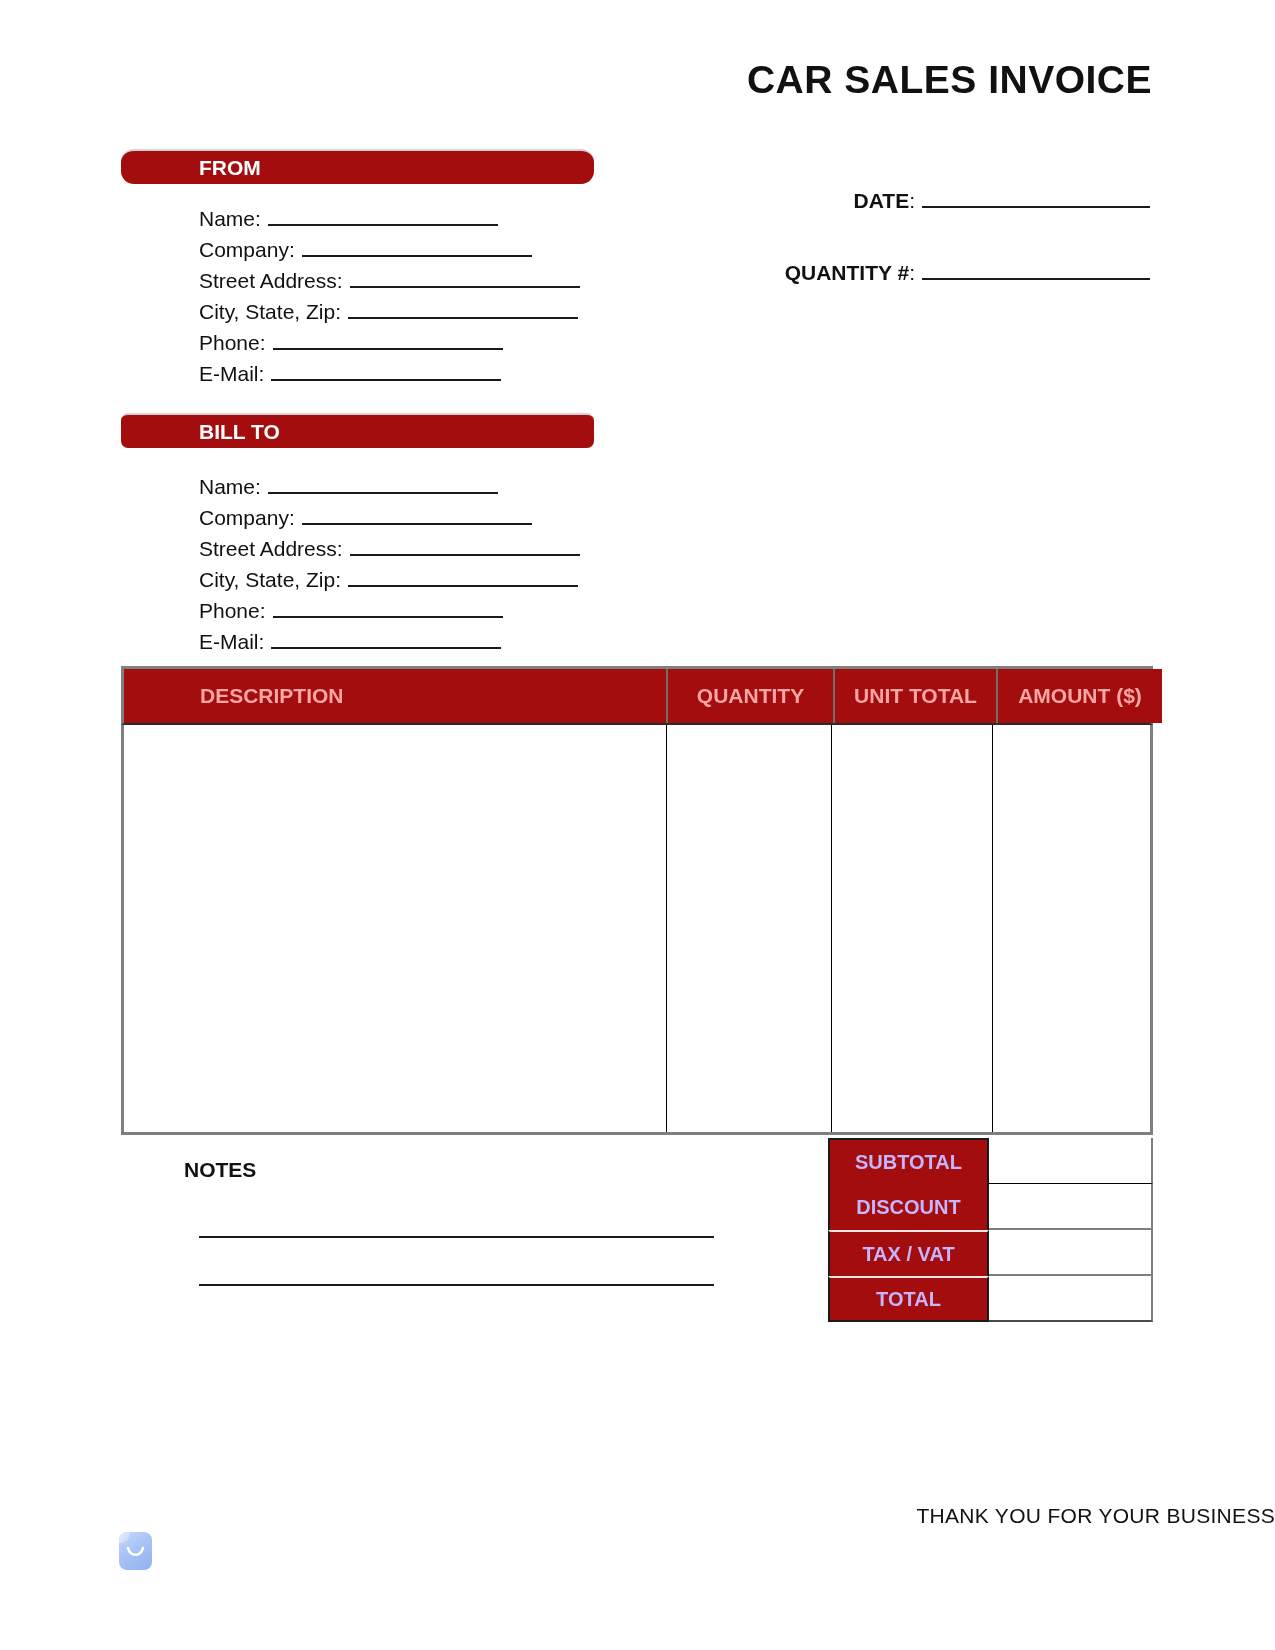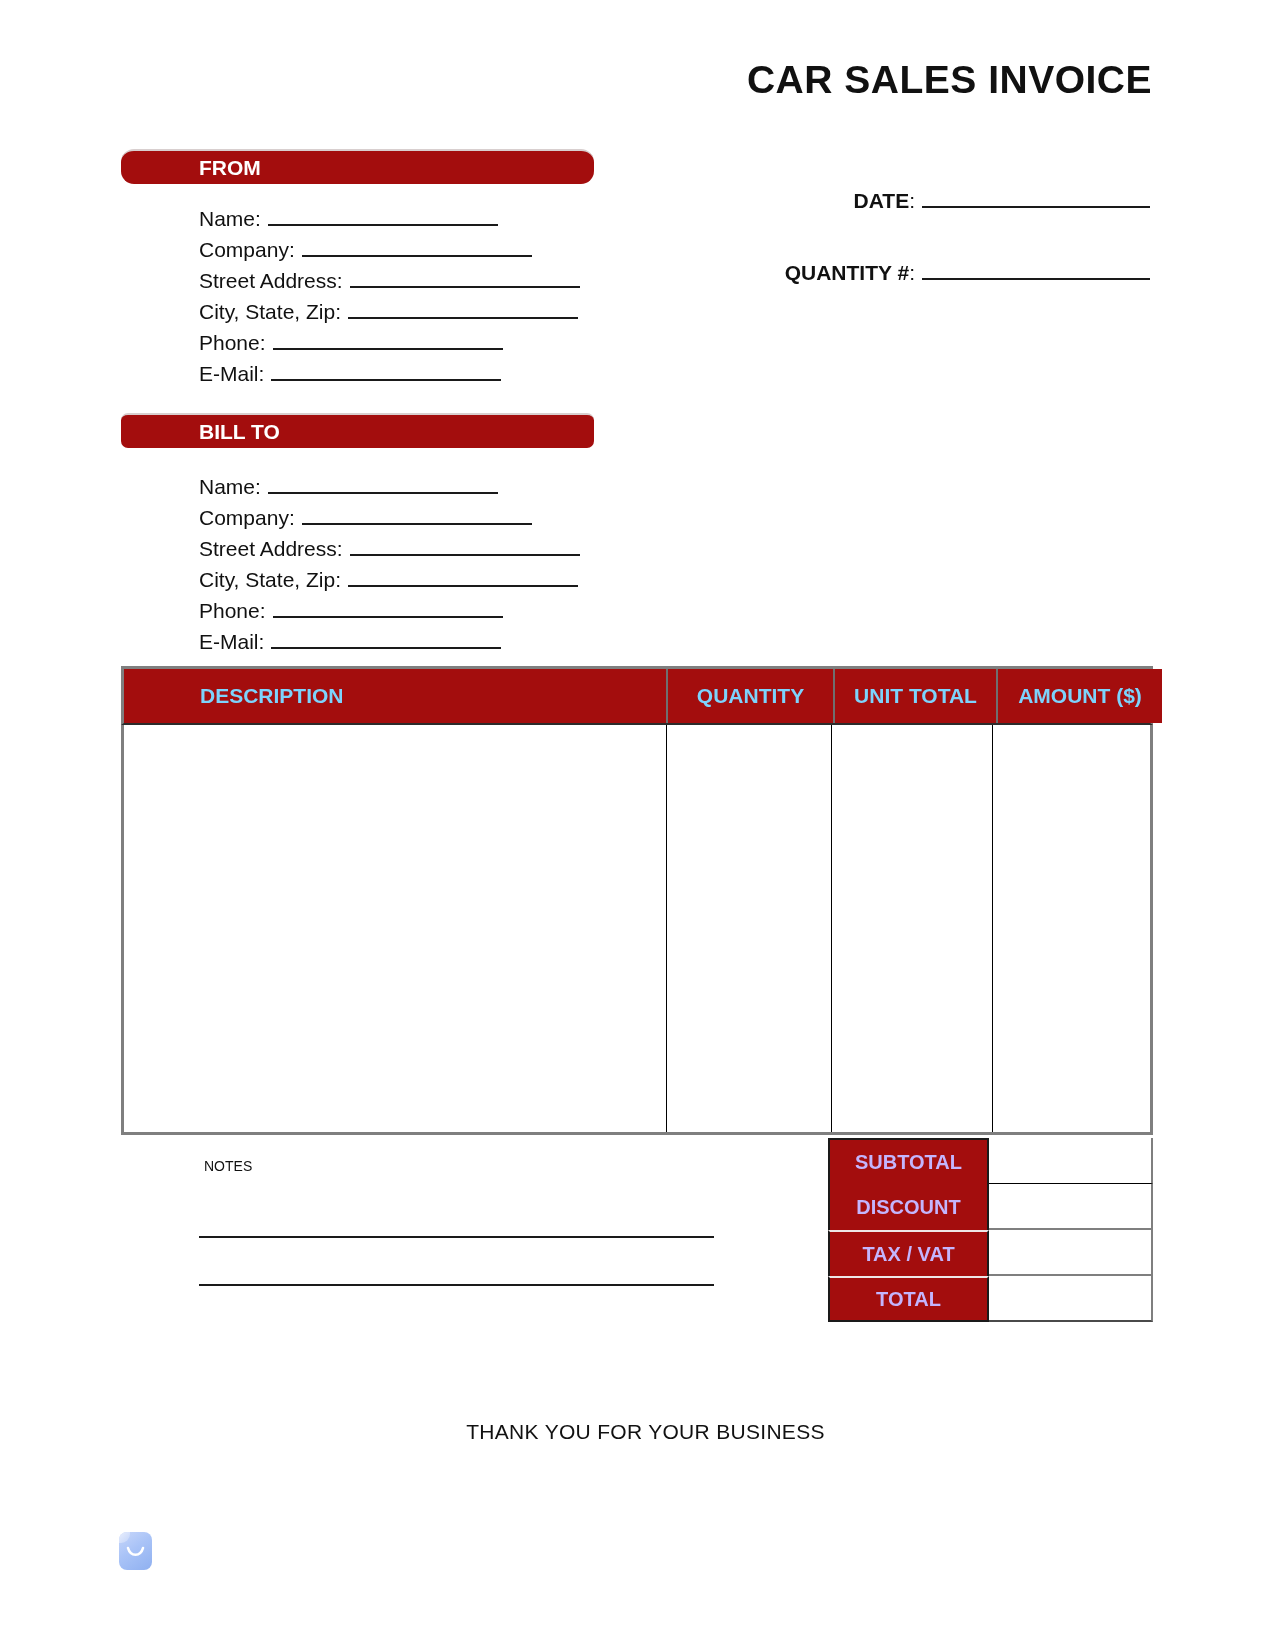--- a/index.html
+++ b/index.html
@@ -54,21 +54,21 @@
     position:absolute;left:121px;top:666px;width:1032px;
   }
   .items-head{
     display:grid;grid-template-columns:542px 165px 161px 164px;
     column-gap:2px;background:#6f6f6f;
     border:3px solid var(--line-gray);
     border-bottom:2px solid #2b2b2b;
     height:59px;
   }
   .head-cell{
-    background:var(--red);color:#7dd3fc;font-weight:bold;font-size:21px;
+    background:var(--red);color:#fca5a5;font-weight:bold;font-size:21px;
     display:flex;align-items:center;justify-content:center;
     white-space:nowrap;
   }
   .head-cell.desc{justify-content:flex-start;padding-left:76px;}
   .items-body{
     display:grid;grid-template-columns:542px 165px 161px 164px;
     height:410px;
     border-left:3px solid var(--line-gray);
     border-right:3px solid var(--line-gray);
     border-bottom:3px solid var(--line-gray);
@@ -93,31 +93,31 @@
   .tvalue{
     flex:1;background:#fff;
     border-right:2px solid var(--line-gray);
     font-size:20px;padding:4px 8px;
   }
   .trow:nth-child(1) .tvalue{border-bottom:1px solid #000;}
   .trow:nth-child(2) .tvalue{border-bottom:2px solid var(--line-gray);}
   .trow:nth-child(3) .tvalue{border-bottom:2px solid var(--line-gray);}
   .trow:nth-child(4) .tvalue{border-bottom:2px solid #4a4a4a;}
   
-  .notes-label{position:absolute;left:204px;top:1158px;font-size:14px;font-weight:normal;}
+  .notes-label{position:absolute;left:184px;top:1158px;font-size:21px;font-weight:bold;}
   .note-line{
     position:absolute;left:199px;width:515px;height:0;
     border-bottom:2px solid var(--line-dark);
   }
   .note-line-1{top:1236px;}
   .note-line-2{top:1284px;}
   
   .thank-you{
-    position:absolute;left:0;top:1420px;width:100%;
-    text-align:center;font-size:21px;letter-spacing:.3px;padding-left:16px;
+    position:absolute;left:0;top:1504px;width:100%;
+    text-align:right;font-size:21px;letter-spacing:.3px;padding-left:16px;
   }
   .footer-icon{
     position:absolute;left:119px;top:1532px;width:33px;height:38px;
     border-radius:8px;
     background:linear-gradient(145deg,#c8d7fa 0%,#a9c3f7 45%,#8fb0f0 100%);
   }
   .footer-icon .fold{
     position:absolute;top:0;left:0;width:11px;height:11px;
     background:linear-gradient(135deg,#e9effd 0%,#c2d3f9 100%);
     border-radius:8px 0 9px 0;

